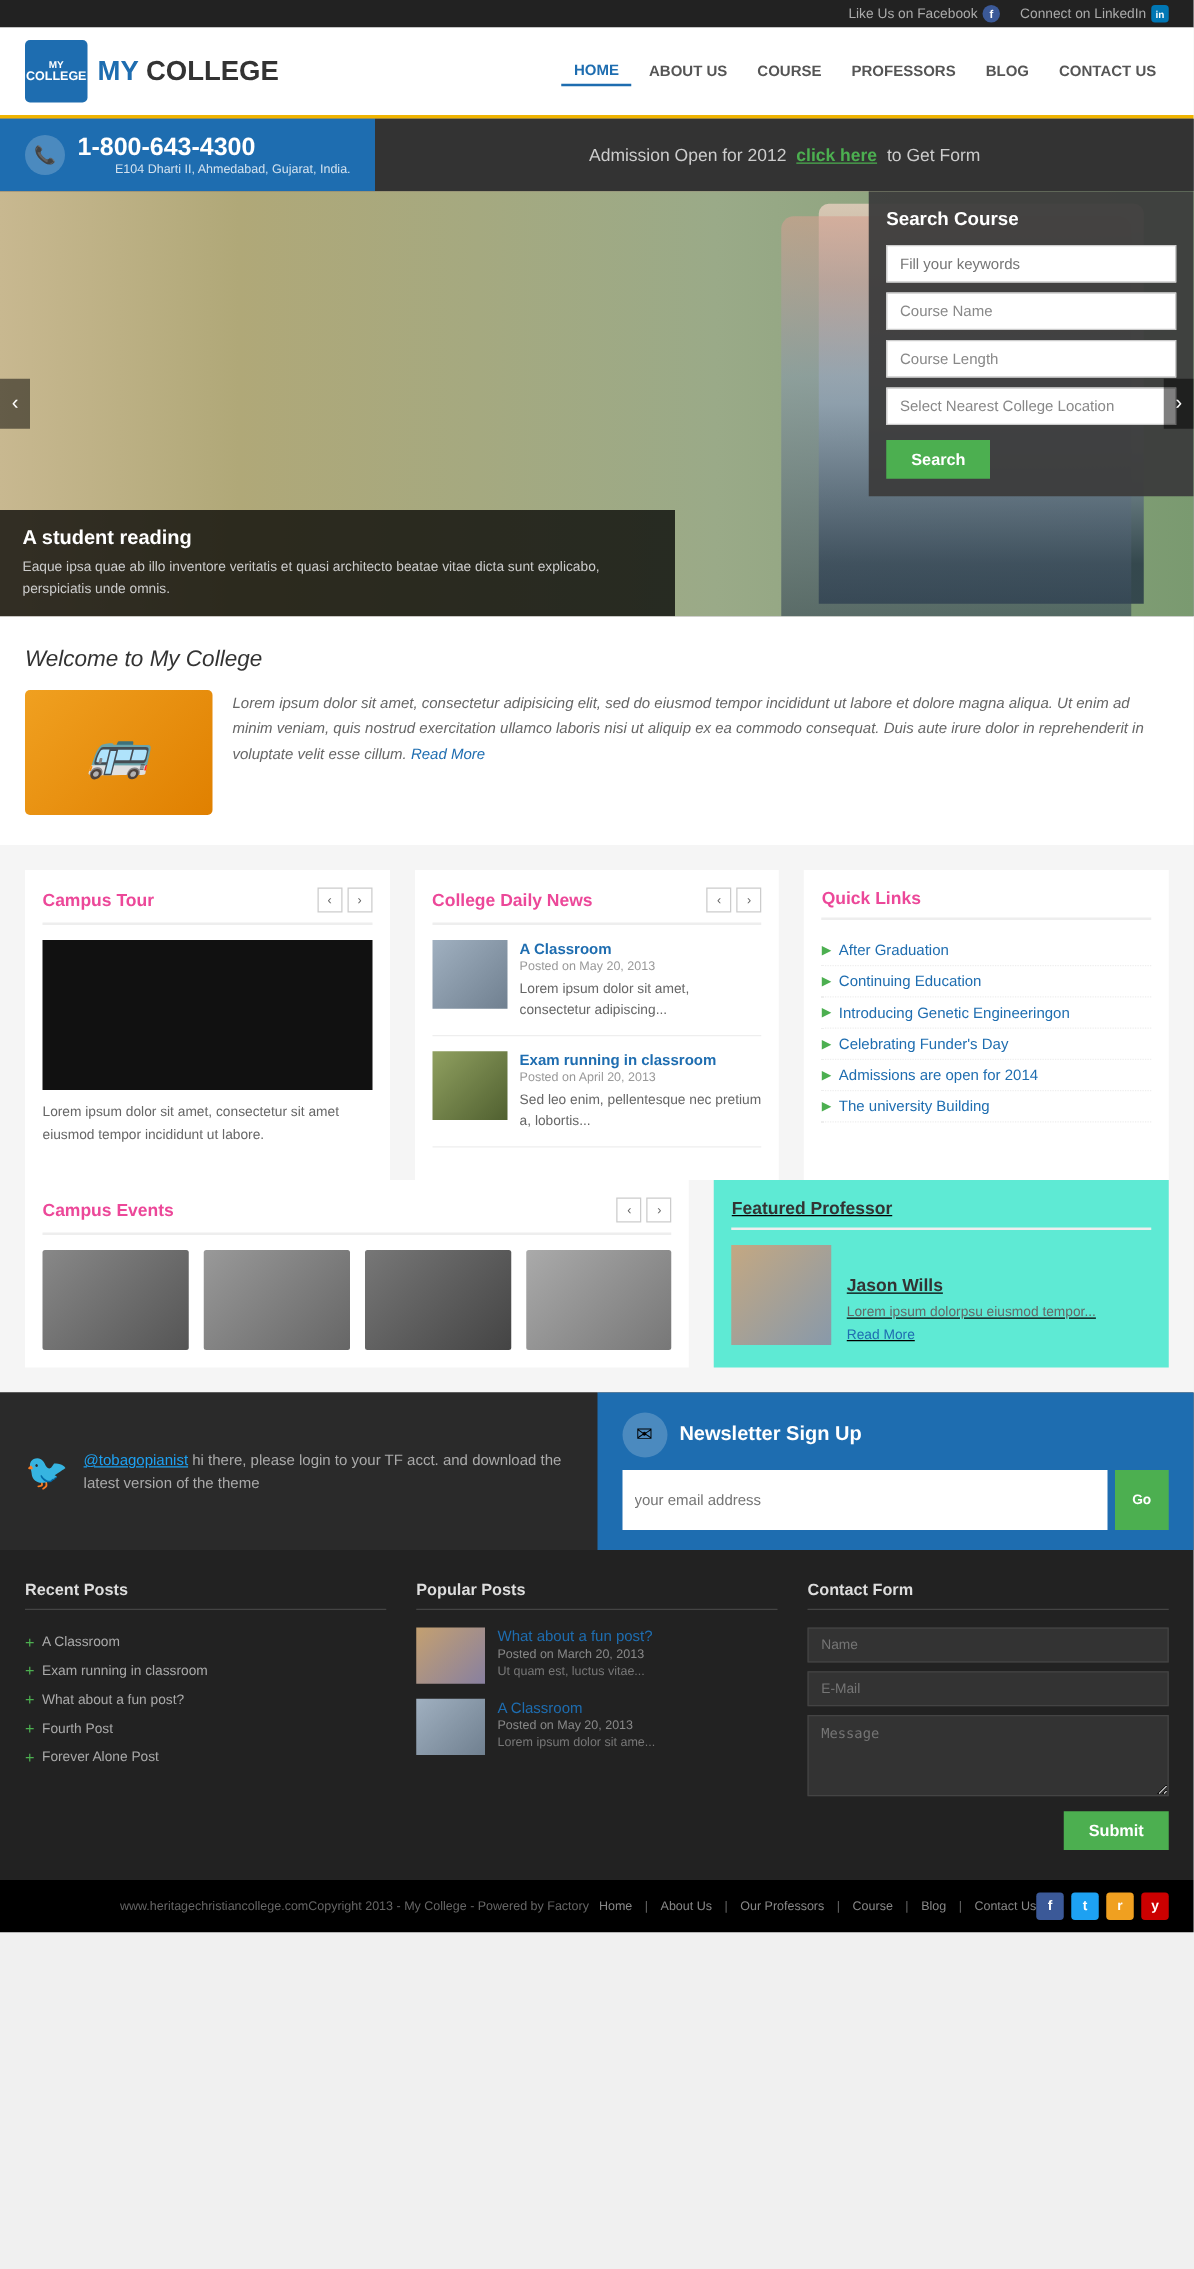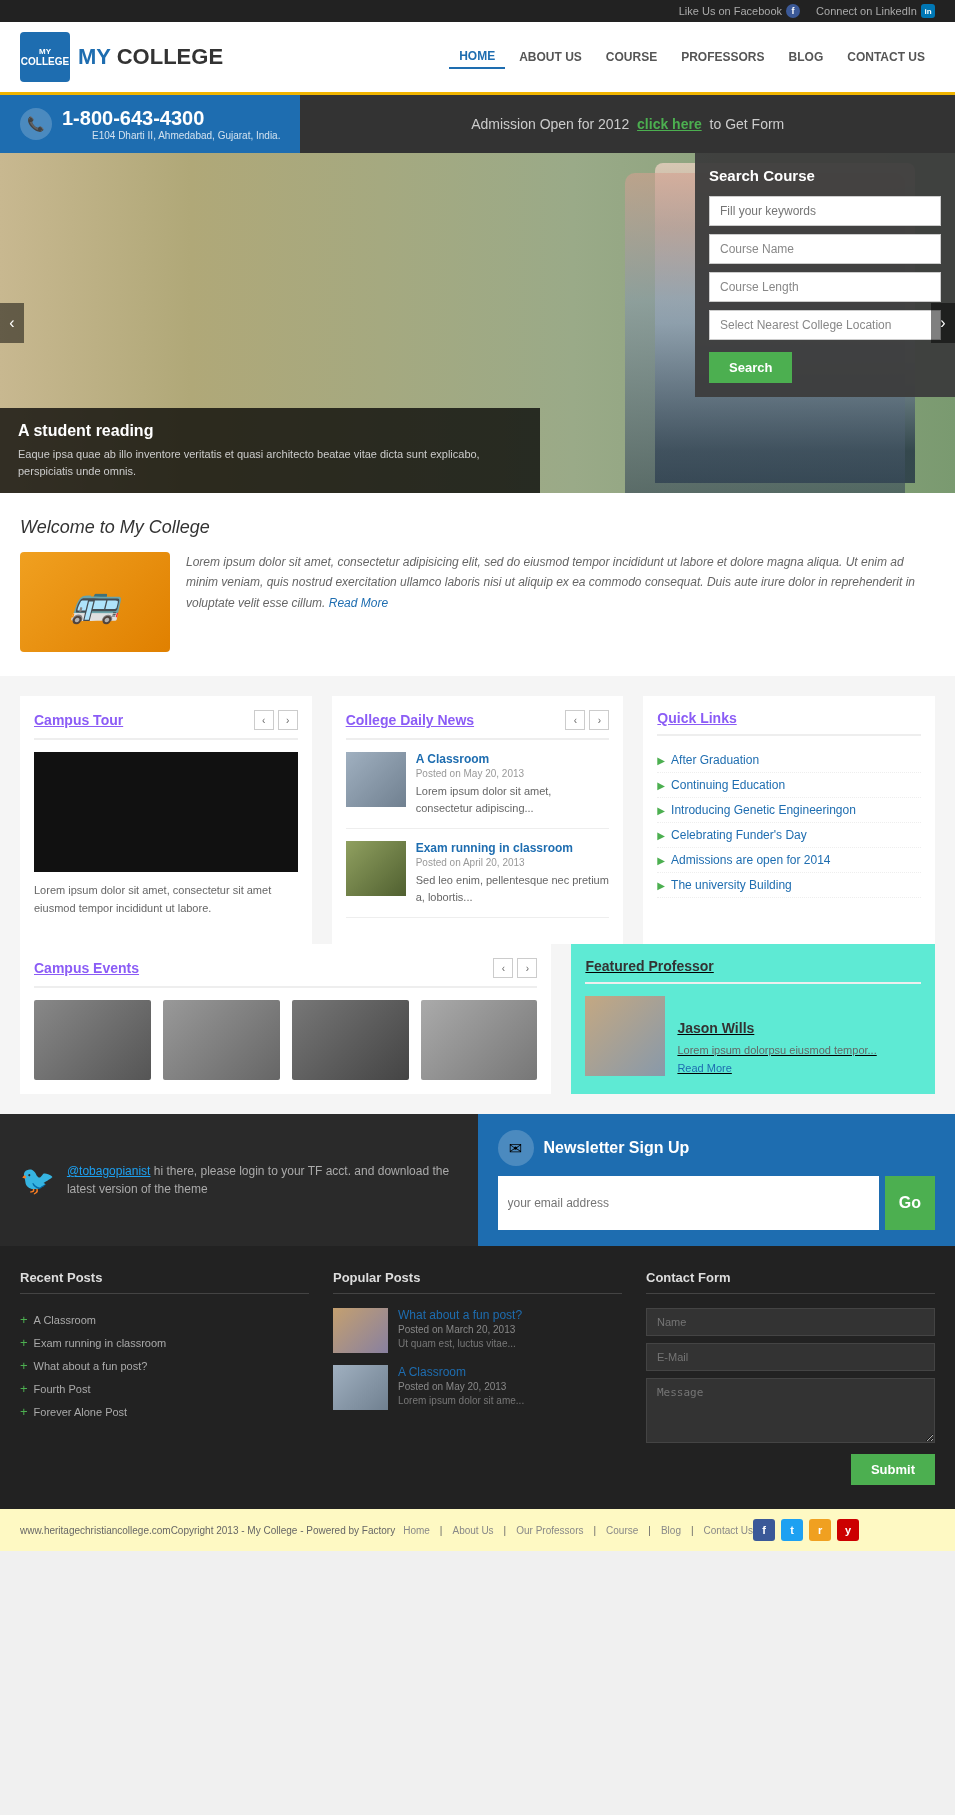--- a/index.html
+++ b/index.html
@@ -214,21 +214,21 @@
     .col-quick-links { flex: 1; background: white; padding: 14px; }
     
     .col-header {
       display: flex;
       justify-content: space-between;
       align-items: center;
       margin-bottom: 12px;
       border-bottom: 2px solid #eee;
       padding-bottom: 8px;
     }
-    .col-header h3 { font-size: 14px; color: #8b5cf6; font-weight: bold; text-decoration: underline; }
+    .col-header h3 { font-size: 14px; color: #ec4899; font-weight: bold; }
     .nav-arrows { display: flex; gap: 4px; }
     .nav-arrow {
       border: 1px solid #ccc;
       background: white;
       width: 20px;
       height: 20px;
       cursor: pointer;
       display: flex;
       align-items: center;
       justify-content: center;
@@ -346,21 +346,21 @@
       padding: 7px 10px;
       border: none;
       font-size: 12px;
       color: #999;
     }
     .newsletter-go {
       background: #4caf50;
       color: white;
       border: none;
       padding: 18px 14px;
-      font-size: 16px;
+      font-size: 11px;
       cursor: pointer;
       font-weight: bold;
     }
     
     
     .footer {
       background: #222;
       color: #aaa;
       padding: 24px 20px;
     }
@@ -397,24 +397,24 @@
       padding: 8px 20px;
       font-size: 13px;
       cursor: pointer;
       float: right;
       font-weight: bold;
       text-align: right;
     }
     
     
     .footer-bottom {
-      background: #fef9c3;
+      background: #000000;
       padding: 10px 20px;
       display: flex;
-      justify-content: flex-start;
+      justify-content: flex-end;
       align-items: center;
       font-size: 10px;
       color: #666;
     }
     .footer-bottom-links { display: flex; gap: 10px; }
     .footer-bottom-links a { color: #888; text-decoration: none; }
     .footer-social { display: flex; gap: 6px; }
     .social-icon {
       width: 22px;
       height: 22px;

